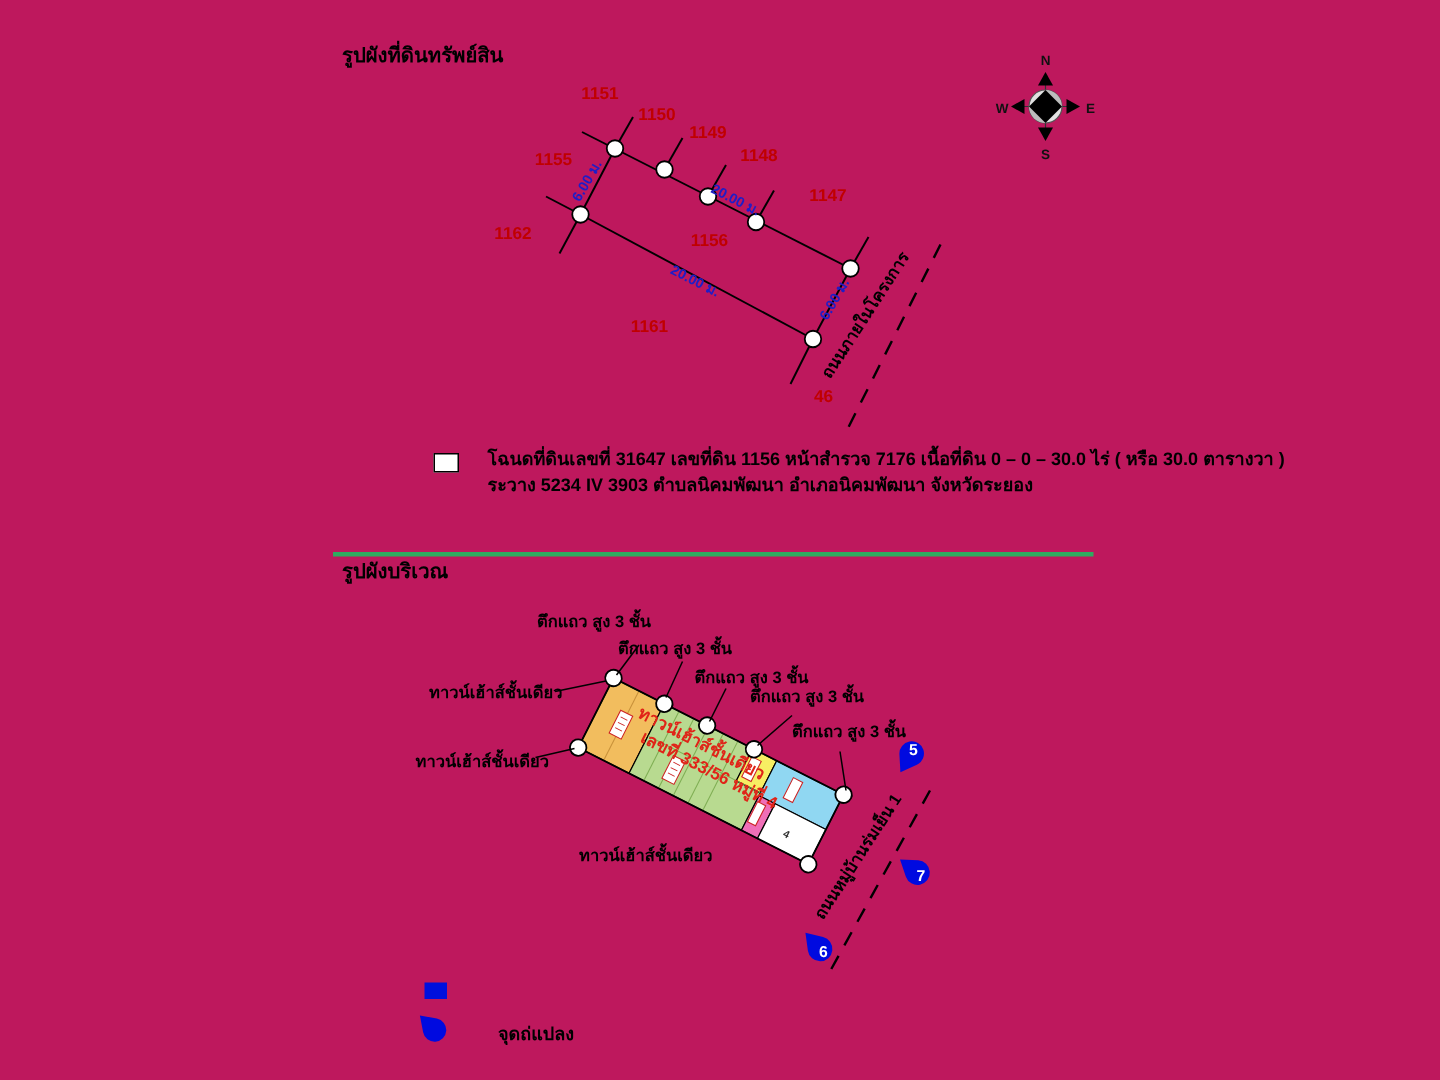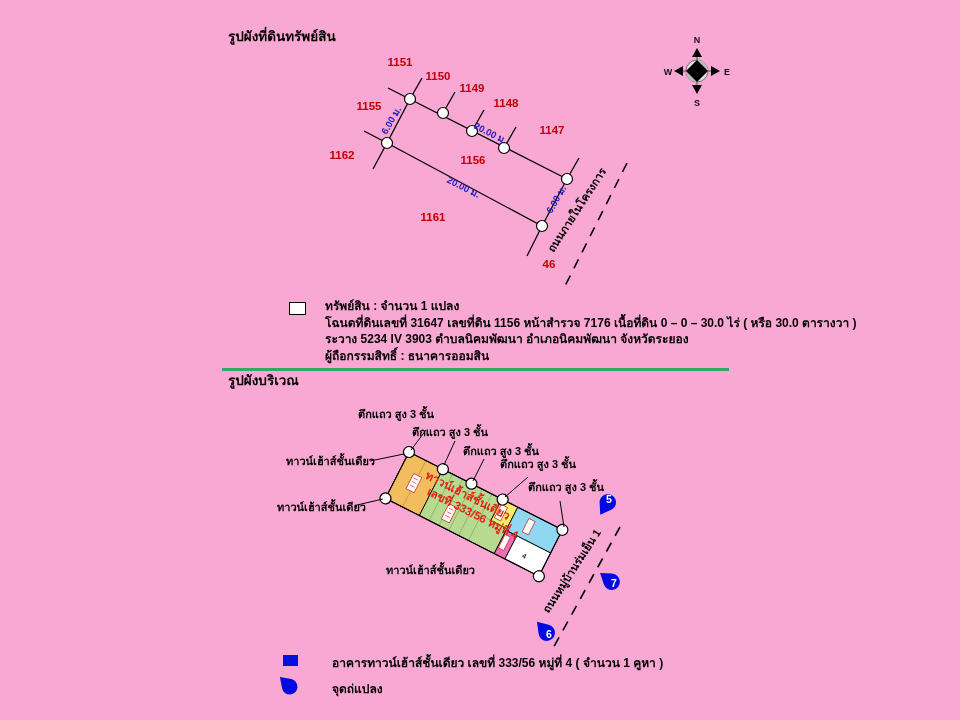--- a/index.html
+++ b/index.html
@@ -1,16 +1,16 @@
 <!DOCTYPE html>
 <html><head>
 <meta charset="utf-8">
 <style>
   html,body{margin:0;padding:0;background:#fff;}
-  .page{position:relative;width:960px;height:720px;background:#f9a8d4;overflow:hidden;
+  .page{position:relative;width:960px;height:720px;background:#be185d;overflow:hidden;
         font-family:"Liberation Sans","DejaVu Sans",sans-serif;}
   .abs{position:absolute;}
   .sec-title{font-size:13.5px;font-weight:bold;color:#000;}
   .info-block{font-size:12px;font-weight:bold;color:#000;line-height:16.5px;white-space:nowrap;}
   .legend-text{font-size:12px;font-weight:bold;color:#000;white-space:nowrap;}
   .green-rule{height:3px;background:#2eab60;}
   svg{position:absolute;left:0;top:0;}
   .plotnum{font:bold 11.5px "Liberation Sans","DejaVu Sans",sans-serif;fill:#c00000;}
   .dim{font:bold 9.5px "Liberation Sans","DejaVu Sans",sans-serif;fill:#1d1dc8;}
   .bldg{font:bold 11px "Liberation Sans","DejaVu Sans",sans-serif;fill:#000;}
@@ -30,30 +30,27 @@
 </head>
 <body>
 
 <div class="page">
 
   <div class="abs sec-title" style="left:228px;top:25px;">รูปผังที่ดินทรัพย์สิน</div>
   <div class="abs sec-title" style="left:228px;top:369px;">รูปผังบริเวณ</div>
 
   <div class="abs" style="left:289px;top:302px;width:15px;height:11px;border:1.4px solid #000;background:#fff;"></div>
   <div class="abs info-block" style="left:325px;top:298px;">
-    <div>ทรัพย์สิน : จำนวน 1 แปลง</div>
     <div>โฉนดที่ดินเลขที่ 31647 เลขที่ดิน 1156 หน้าสำรวจ 7176 เนื้อที่ดิน 0 – 0 – 30.0 ไร่ ( หรือ 30.0 ตารางวา )</div>
     <div>ระวาง 5234 IV 3903 ตำบลนิคมพัฒนา อำเภอนิคมพัฒนา จังหวัดระยอง</div>
-    <div>ผู้ถือกรรมสิทธิ์ : ธนาคารออมสิน</div>
   </div>
 
   <div class="abs green-rule" style="left:222px;top:368px;width:507px;"></div>
 
   <div class="abs" style="left:283px;top:655px;width:15px;height:11px;background:#0010dd;"></div>
-  <div class="abs legend-text" style="left:332px;top:653px;">อาคารทาวน์เฮ้าส์ชั้นเดียว  เลขที่ 333/56 หมู่ที่ 4 ( จำนวน 1 คูหา )</div>
   <div class="abs legend-text" style="left:332px;top:679px;">จุดถ่แปลง</div>
 
   <svg width="960" height="720" viewBox="0 0 960 720">
 
     <g>
 
       <g class="bline">
         <line x1="388" y1="88" x2="567" y2="179"></line>
         <line x1="410" y1="99" x2="387" y2="143"></line>
         <line x1="387" y1="143" x2="542" y2="226"></line>

